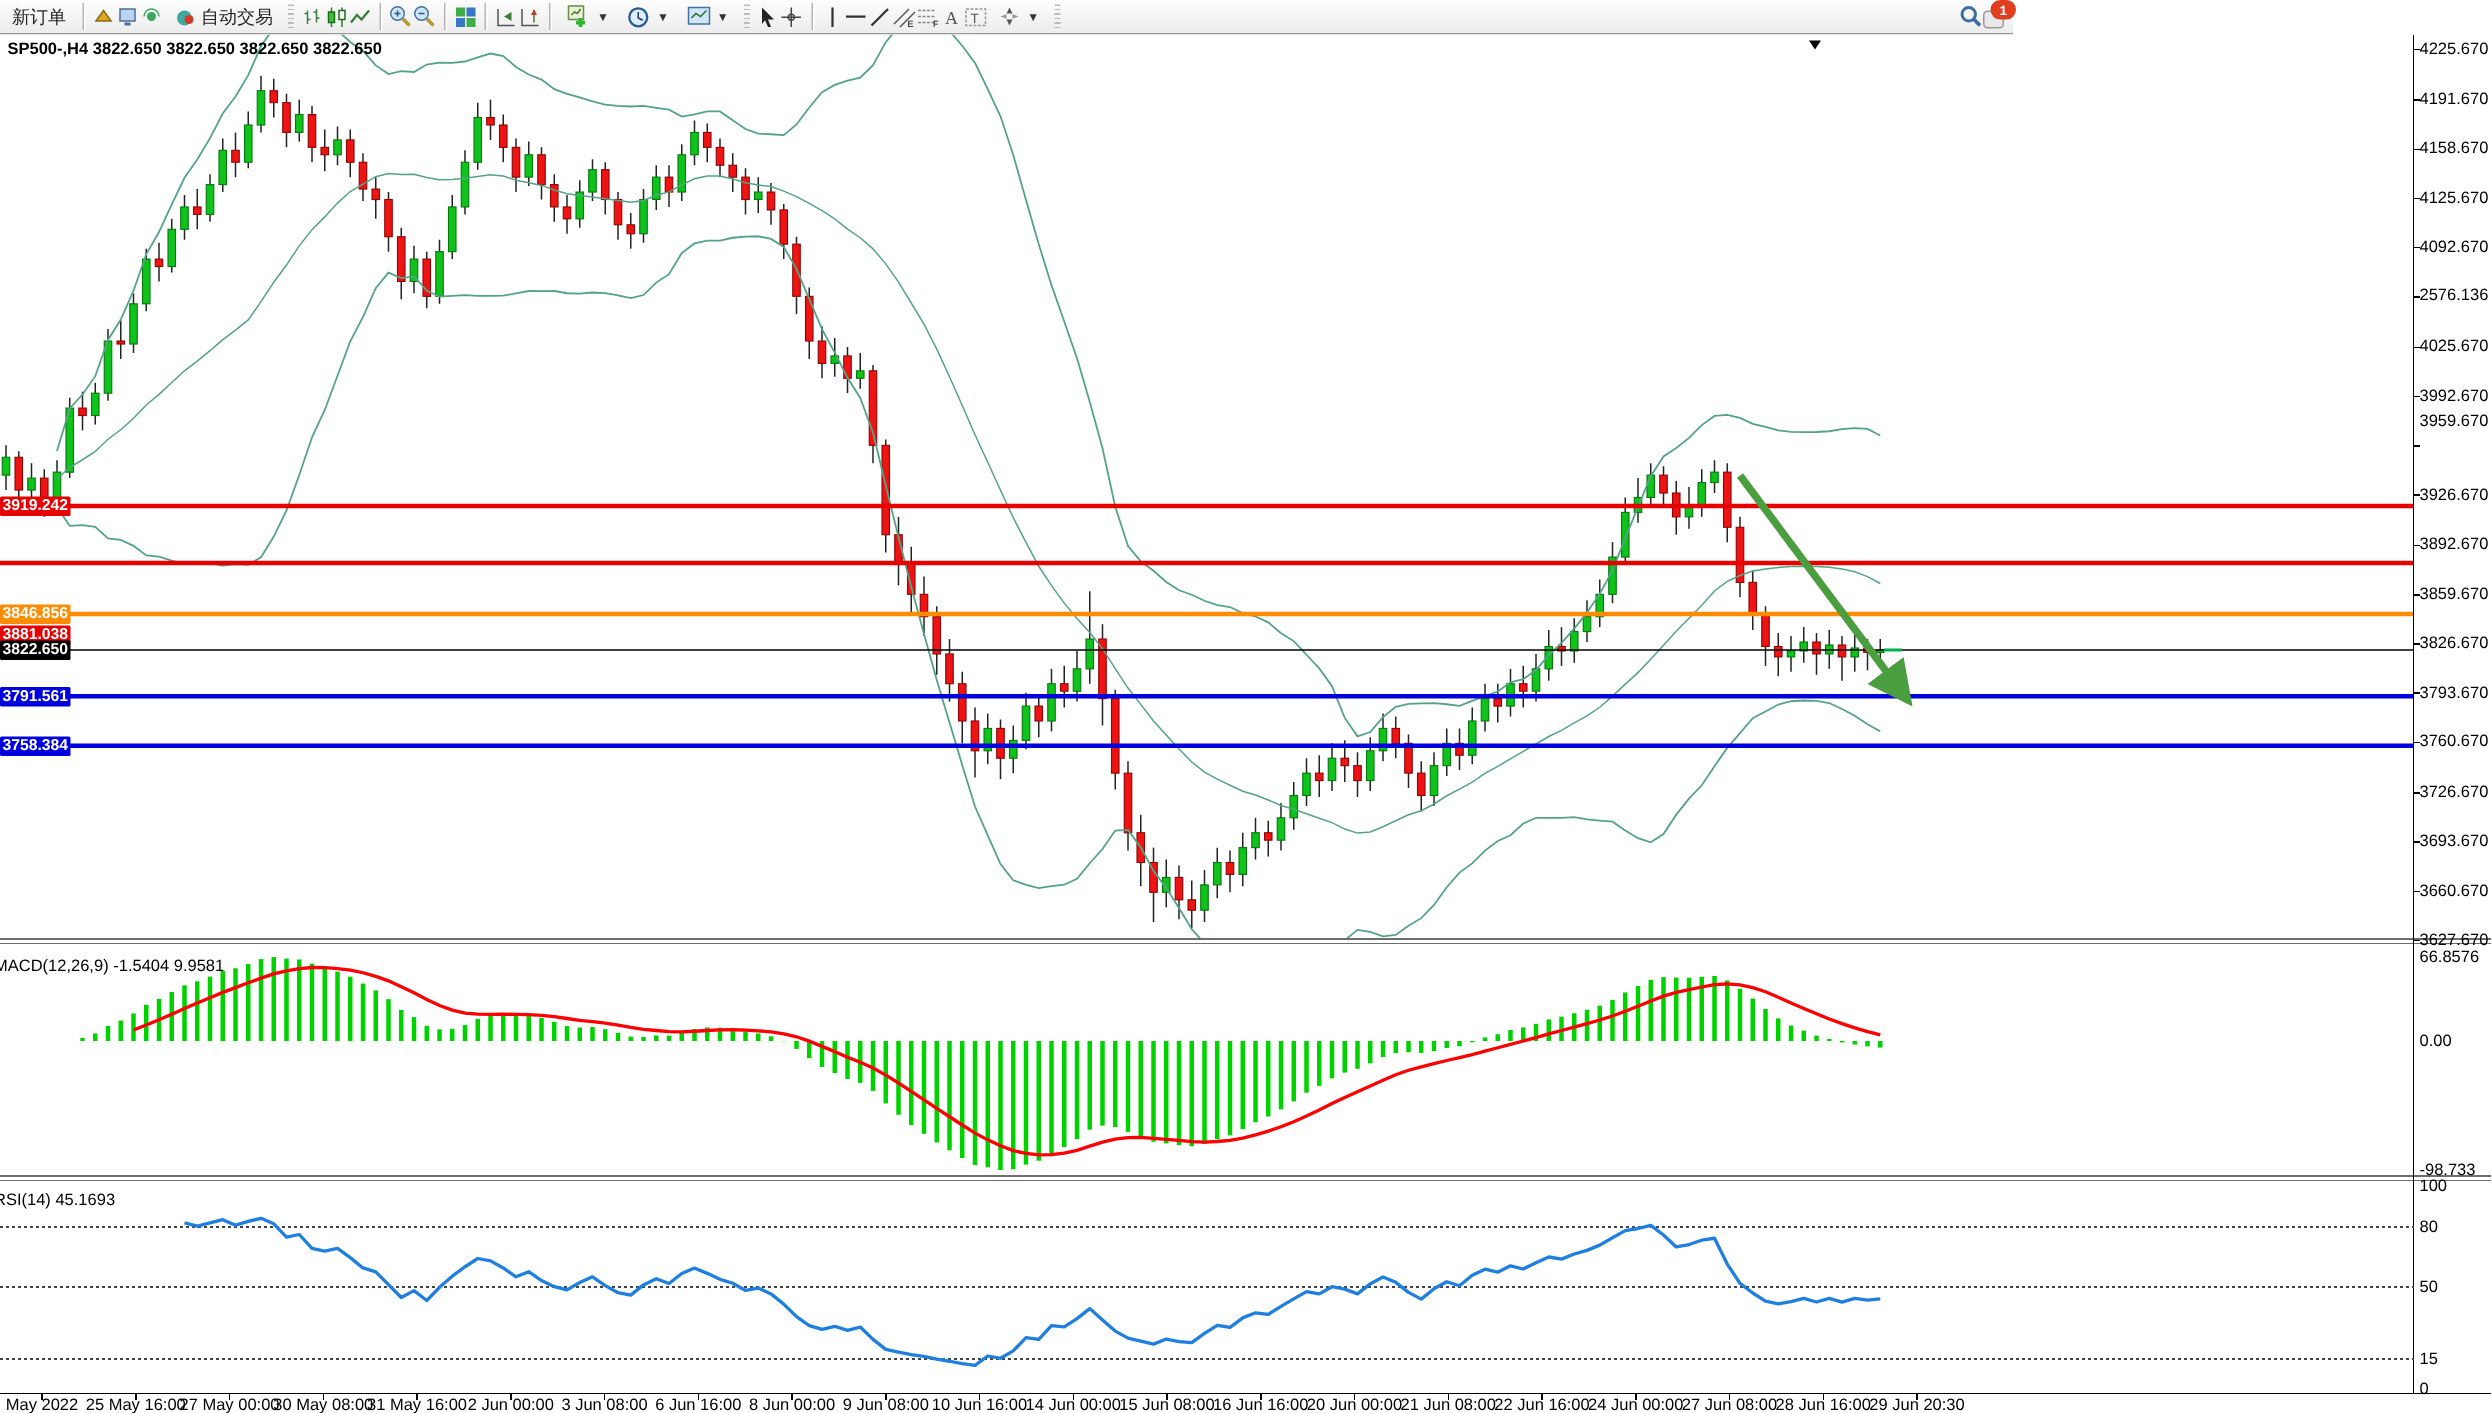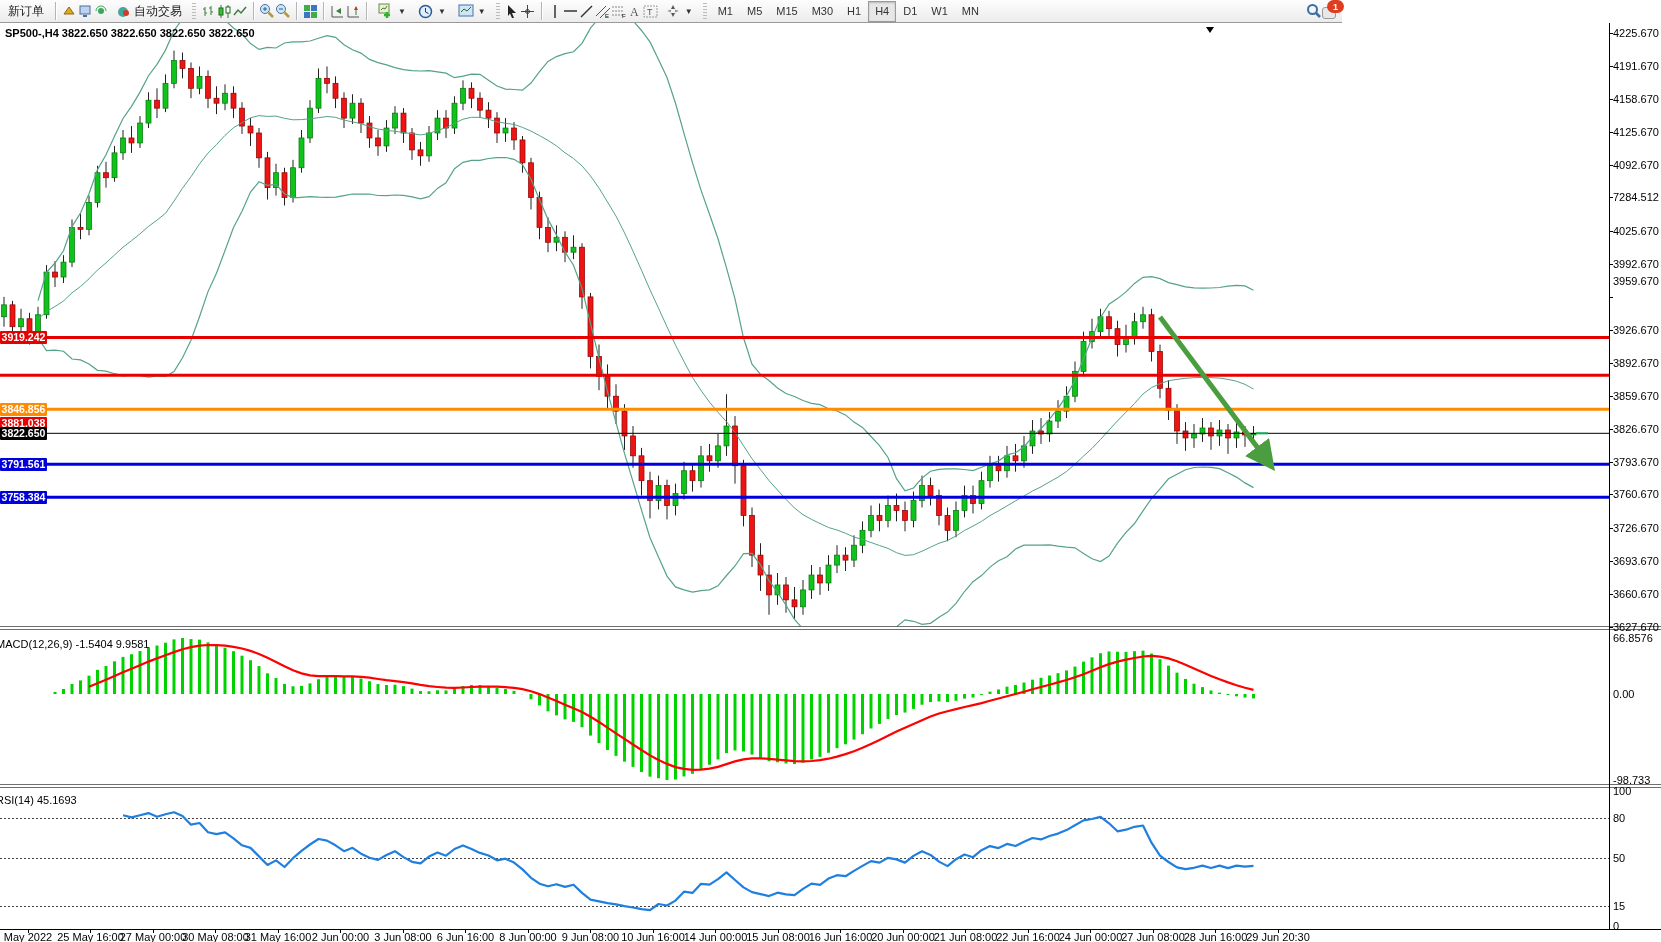--- a/index.html
+++ b/index.html
@@ -226,31 +226,20 @@
             <polygon points="7,1 9,5 5,5" fill="#555"></polygon>
             <polygon points="7,13 9,9 5,9" fill="#555"></polygon>
             <polygon points="1,7 5,5.5 5,8.5" fill="#999"></polygon>
             <polygon points="13,7 9,5.5 9,8.5" fill="#999"></polygon>
           </svg>
       </span>
         <span class="caret">▼</span>
     </div>
   </div>
   <div class="tb-grip"></div>
-  <div class="tb-group" id="tf-group">
-    <div class="tf-btn">M1</div>
-    <div class="tf-btn">M5</div>
-    <div class="tf-btn">M15</div>
-    <div class="tf-btn">M30</div>
-    <div class="tf-btn">H1</div>
-    <div class="tf-btn active">H4</div>
-    <div class="tf-btn">D1</div>
-    <div class="tf-btn">W1</div>
-    <div class="tf-btn">MN</div>
-  </div>
   <div style="margin-left:auto" class="tb-group">
     <span class="tbi">
       <svg width="16" height="16">
           <circle cx="6.5" cy="6.5" r="4.5" fill="none" stroke="#3a6ea5" stroke-width="2"></circle>
           <line x1="10" y1="10" x2="14" y2="14" stroke="#3a6ea5" stroke-width="2.5"></line>
         </svg>
     </span>
     <div class="badge">
       <span class="bubble"></span>
       <span class="count">1</span>
@@ -784,21 +773,21 @@
       <div class="lbl price-box" style="left: 0px; top: 345.827px; background: rgb(230, 0, 0); margin-top: 48px;">3881.038</div>
       <div class="lbl price-box" style="left: 0px; top: 379.78px; background: rgb(255, 140, 0);">3846.856</div>
       <div class="lbl price-box" style="left: 0px; top: 403.824px; background: rgb(0, 0, 0);">3822.650</div>
       <div class="lbl price-box" style="left: 0px; top: 434.705px; background: rgb(0, 0, 221);">3791.561</div>
       <div class="lbl price-box" style="left: 0px; top: 467.66px; background: rgb(0, 0, 221);">3758.384</div>
       <div class="lbl axis-lbl" style="left: 1613px; top: 3.5px;">4225.670</div>
       <div class="lbl axis-lbl" style="left: 1613px; top: 37.2726px;">4191.670</div>
       <div class="lbl axis-lbl" style="left: 1613px; top: 70.0518px;">4158.670</div>
       <div class="lbl axis-lbl" style="left: 1613px; top: 102.831px;">4125.670</div>
       <div class="lbl axis-lbl" style="left: 1613px; top: 135.61px;">4092.670</div>
-      <div class="lbl axis-lbl" style="left: 1613px; top: 168.39px;">7284.512</div>
+      <div class="lbl axis-lbl" style="left: 1613px; top: 168.39px;">2576.136</div>
       <div class="lbl axis-lbl" style="left: 1613px; top: 202.162px;">4025.670</div>
       <div class="lbl axis-lbl" style="left: 1613px; top: 234.941px;">3992.670</div>
       <div class="lbl axis-lbl" style="left: 1613px; top: 252px;">3959.670</div>
       <div class="lbl axis-lbl" style="left: 1613px; top: 300.5px;">3926.670</div>
       <div class="lbl axis-lbl" style="left: 1613px; top: 334.273px;">3892.670</div>
       <div class="lbl axis-lbl" style="left: 1613px; top: 367.052px;">3859.670</div>
       <div class="lbl axis-lbl" style="left: 1613px; top: 399.831px;">3826.670</div>
       <div class="lbl axis-lbl" style="left: 1613px; top: 432.61px;">3793.670</div>
       <div class="lbl axis-lbl" style="left: 1613px; top: 465.39px;">3760.670</div>
       <div class="lbl axis-lbl" style="left: 1613px; top: 499.162px;">3726.670</div>

